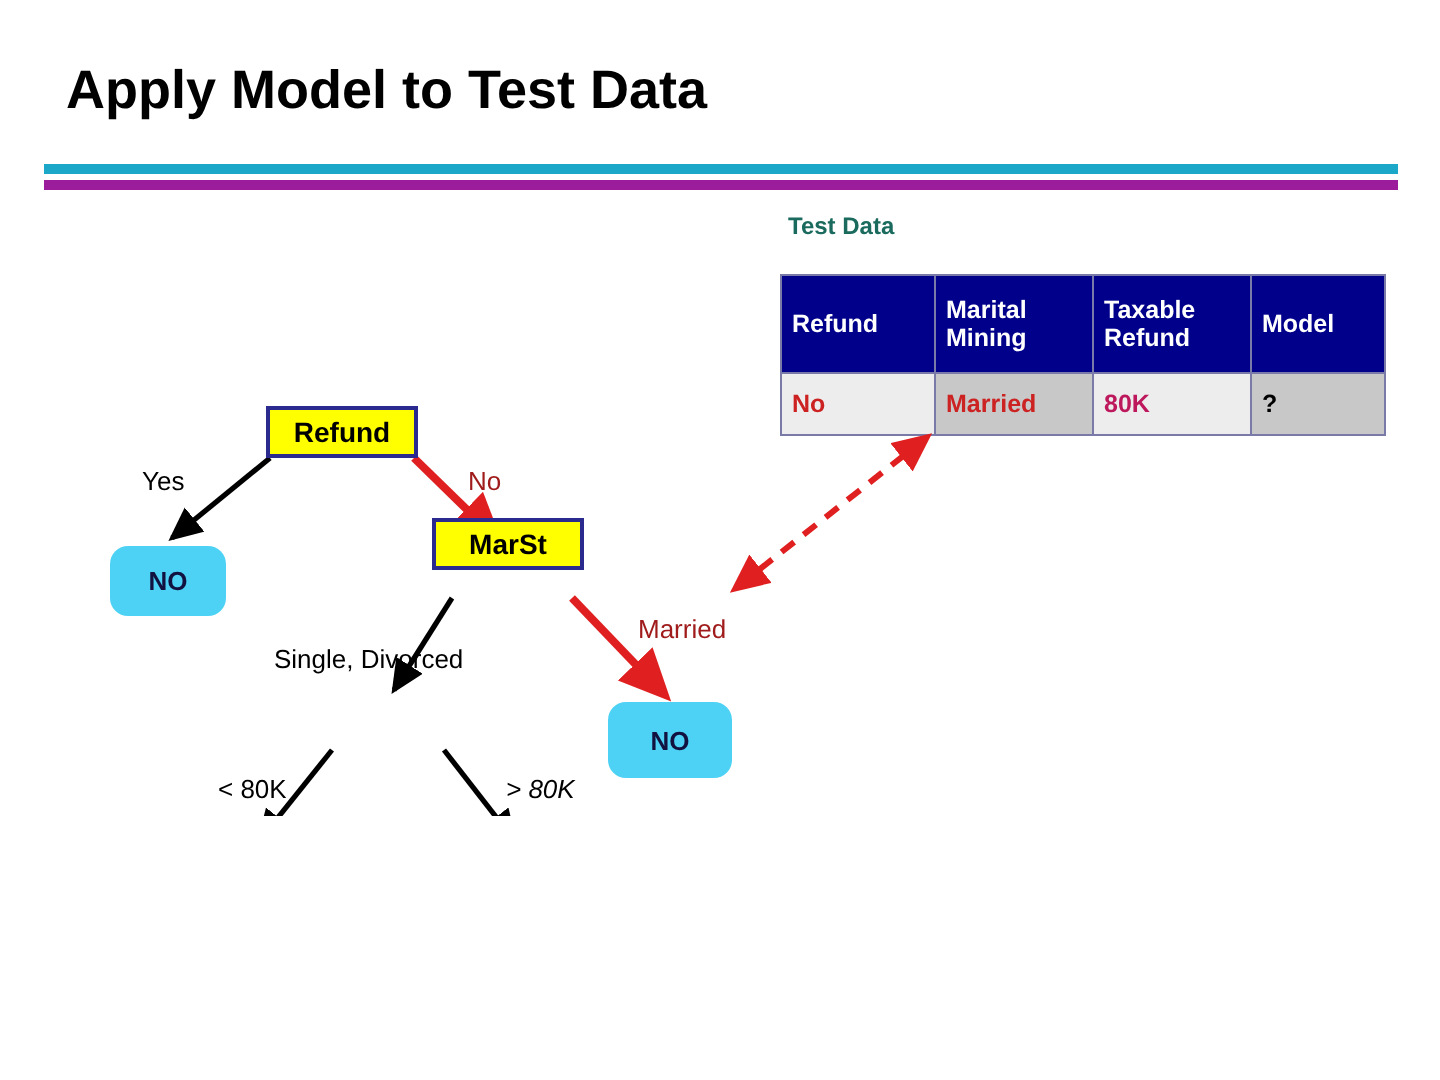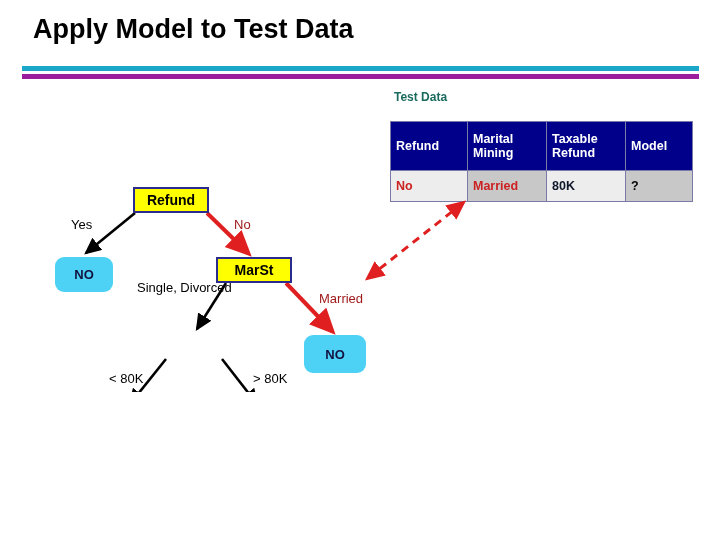--- a/index.html
+++ b/index.html
@@ -9,20 +9,21 @@
   }
   body {
     font-family: "Liberation Sans", sans-serif;
   }
   #slide {
     position: relative;
     width: 720px;
     height: 392px;
     background: #ffffff;
     overflow: hidden;
+    margin-top: 16px;
   }
 
   
   #slide-title {
     position: absolute;
     left: 33px;
     top: 14px;
     font-size: 27px;
     font-weight: bold;
     color: #000000;
@@ -81,21 +82,21 @@
     background: #00008B;
     color: #ffffff;
     height: 44px;
     line-height: 14px;
   }
   #test-data-table tbody td {
     height: 26px;
   }
   .cell-alt-a { background: #EDEDED; color: #CC2222; }
   .cell-alt-b { background: #C8C8C8; color: #CC2222; }
-  .cell-alt-c { background: #EDEDED; color: #0f172a; }
+  .cell-alt-c { background: #EDEDED; color: #be185d; }
   .cell-alt-d { background: #C8C8C8; color: #000000; }
   .col-refund  { width: 66px; }
   .col-marital { width: 68px; }
   .col-income  { width: 68px; }
   .col-cheat   { width: 56px; }
 
   
   .attr-node {
     position: absolute;
     background: #FFFF00;
@@ -103,21 +104,21 @@
     color: #000000;
     font-size: 14px;
     font-weight: bold;
     display: flex;
     align-items: center;
     justify-content: center;
     box-sizing: border-box;
     white-space: nowrap;
   }
   #node-refund { left: 133px; top: 187px; width: 76px; height: 26px; }
-  #node-marst  { left: 216px; top: 257px; width: 76px; height: 26px; }
+  #node-marst  { left: 216px; top: 243px; width: 76px; height: 26px; }
   #node-taxinc { left: 155px; top: 333px; width: 78px; height: 26px; }
 
   
   .leaf-node {
     position: absolute;
     background: #4DD2F5;
     border-radius: 9px;
     color: #121240;
     font-size: 13px;
     font-weight: bold;
@@ -135,24 +136,24 @@
   
   .edge-label {
     position: absolute;
     font-size: 13px;
     white-space: nowrap;
   }
   .edge-label.black { color: #000000; }
   .edge-label.red   { color: #A01C1C; }
   #label-yes     { left: 71px;  top: 217px; }
   #label-no      { left: 234px; top: 217px; }
-  #label-single  { left: 137px; top: 280px; }
+  #label-single  { left: 137px; top: 306px; }
   #label-married { left: 319px; top: 291px; }
   #label-lt80k   { left: 109px;  top: 371px; }
-  #label-gt80k   { left: 253px; top: 371px; }
+  #label-gt80k   { left: 253px; top: 371px; font-style: italic; }
 
   
   #edges {
     position: absolute;
     left: 0;
     top: 0;
     width: 720px;
     height: 540px;
     pointer-events: none;
   }

